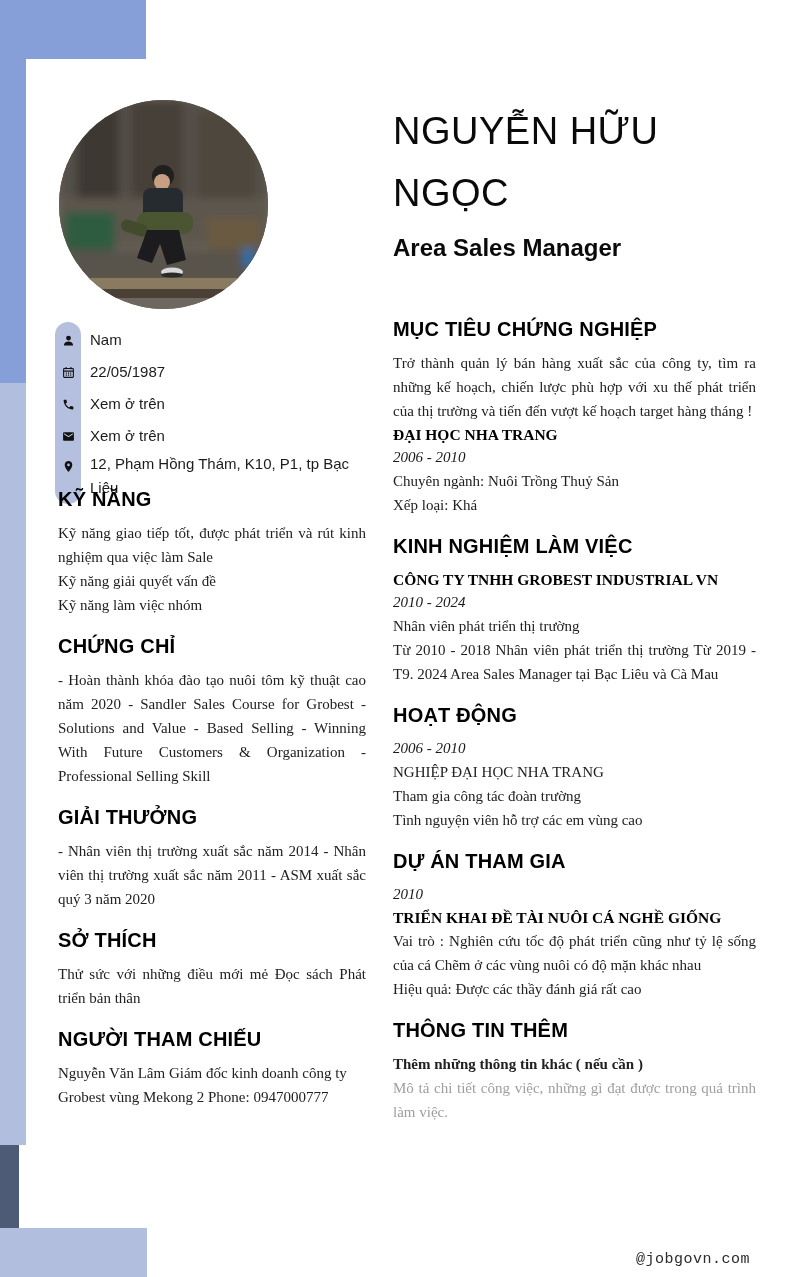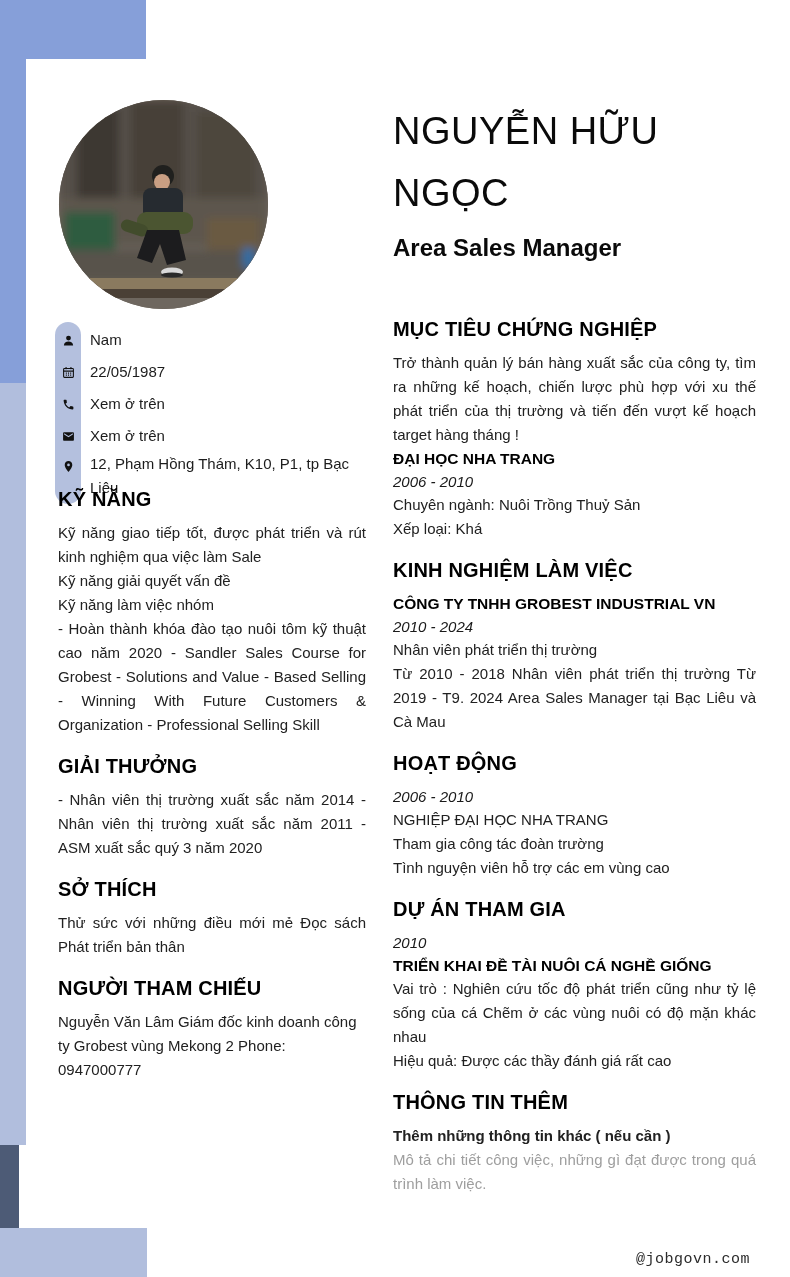--- a/index.html
+++ b/index.html
@@ -45,21 +45,21 @@
   }
   .job-title { margin:10px 0 56px; font-size:24px; font-weight:bold; color:#0a0a0a; }
 
   h2.sec-h {
     margin:18px 0 10px; font-size:20px; font-weight:bold; color:#000;
     letter-spacing:0.2px;
   }
   .left-col section:first-child h2.sec-h { margin-top:0; }
   .right-col section:first-of-type h2.sec-h { margin-top:0; }
 
-  p { margin:0; font-size:15px; line-height:24px; color:#212121; }
+  p { margin:0; font-size:15px; line-height:24px; color:#212121;font-family:Liberation Serif, serif; }
   p.just { text-align:justify; }
   .sub-bold { font-weight:bold; color:#000; font-size:15.5px; line-height:23px; }
   .period { font-style:italic; line-height:23px; color:#1a1a1a; }
   .note-gray { color:#9e9e9e; }
   .semi { font-weight:bold; }
 
   .watermark {
     position:absolute; right:40px; bottom:9px;
     font-family:"Liberation Mono", monospace; font-size:15px; color:#2b2b2b;
     letter-spacing:0.5px;
@@ -161,20 +161,21 @@
 
   <div class="left-col">
     <section>
       <h2 class="sec-h">KỸ NĂNG</h2>
       <p class="just">Kỹ năng giao tiếp tốt, được phát triển và rút kinh nghiệm qua việc làm Sale</p>
       <p>Kỹ năng giải quyết vấn đề</p>
       <p>Kỹ năng làm việc nhóm</p>
     </section>
 
     <section>
+      <h2 class="sec-h">CHỨNG CHỈ</h2>
       <p class="just">- Hoàn thành khóa đào tạo nuôi tôm kỹ thuật cao năm 2020 - Sandler Sales Course for Grobest - Solutions and Value - Based Selling - Winning With Future Customers &amp; Organization - Professional Selling Skill</p>
     </section>
 
     <section>
       <h2 class="sec-h">GIẢI THƯỞNG</h2>
       <p class="just">- Nhân viên thị trường xuất sắc năm 2014 - Nhân viên thị trường xuất sắc năm 2011 - ASM xuất sắc quý 3 năm 2020</p>
     </section>
 
     <section>
       <h2 class="sec-h">SỞ THÍCH</h2>

